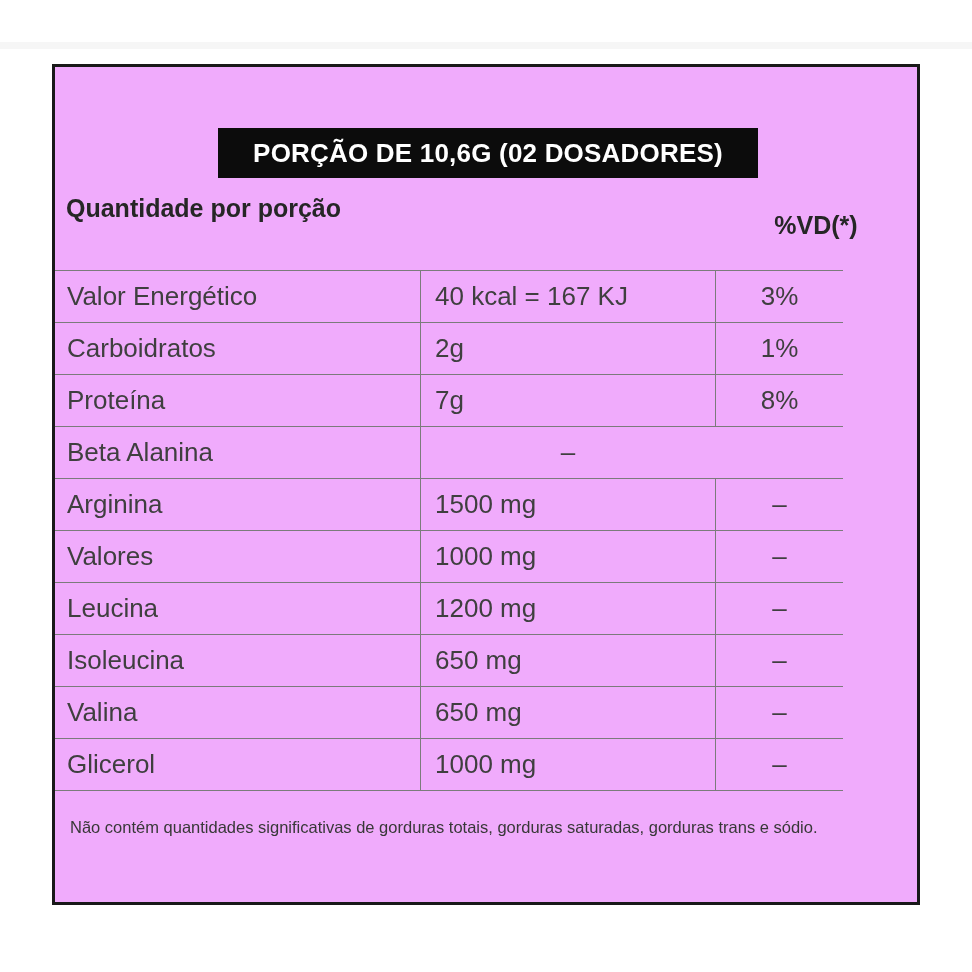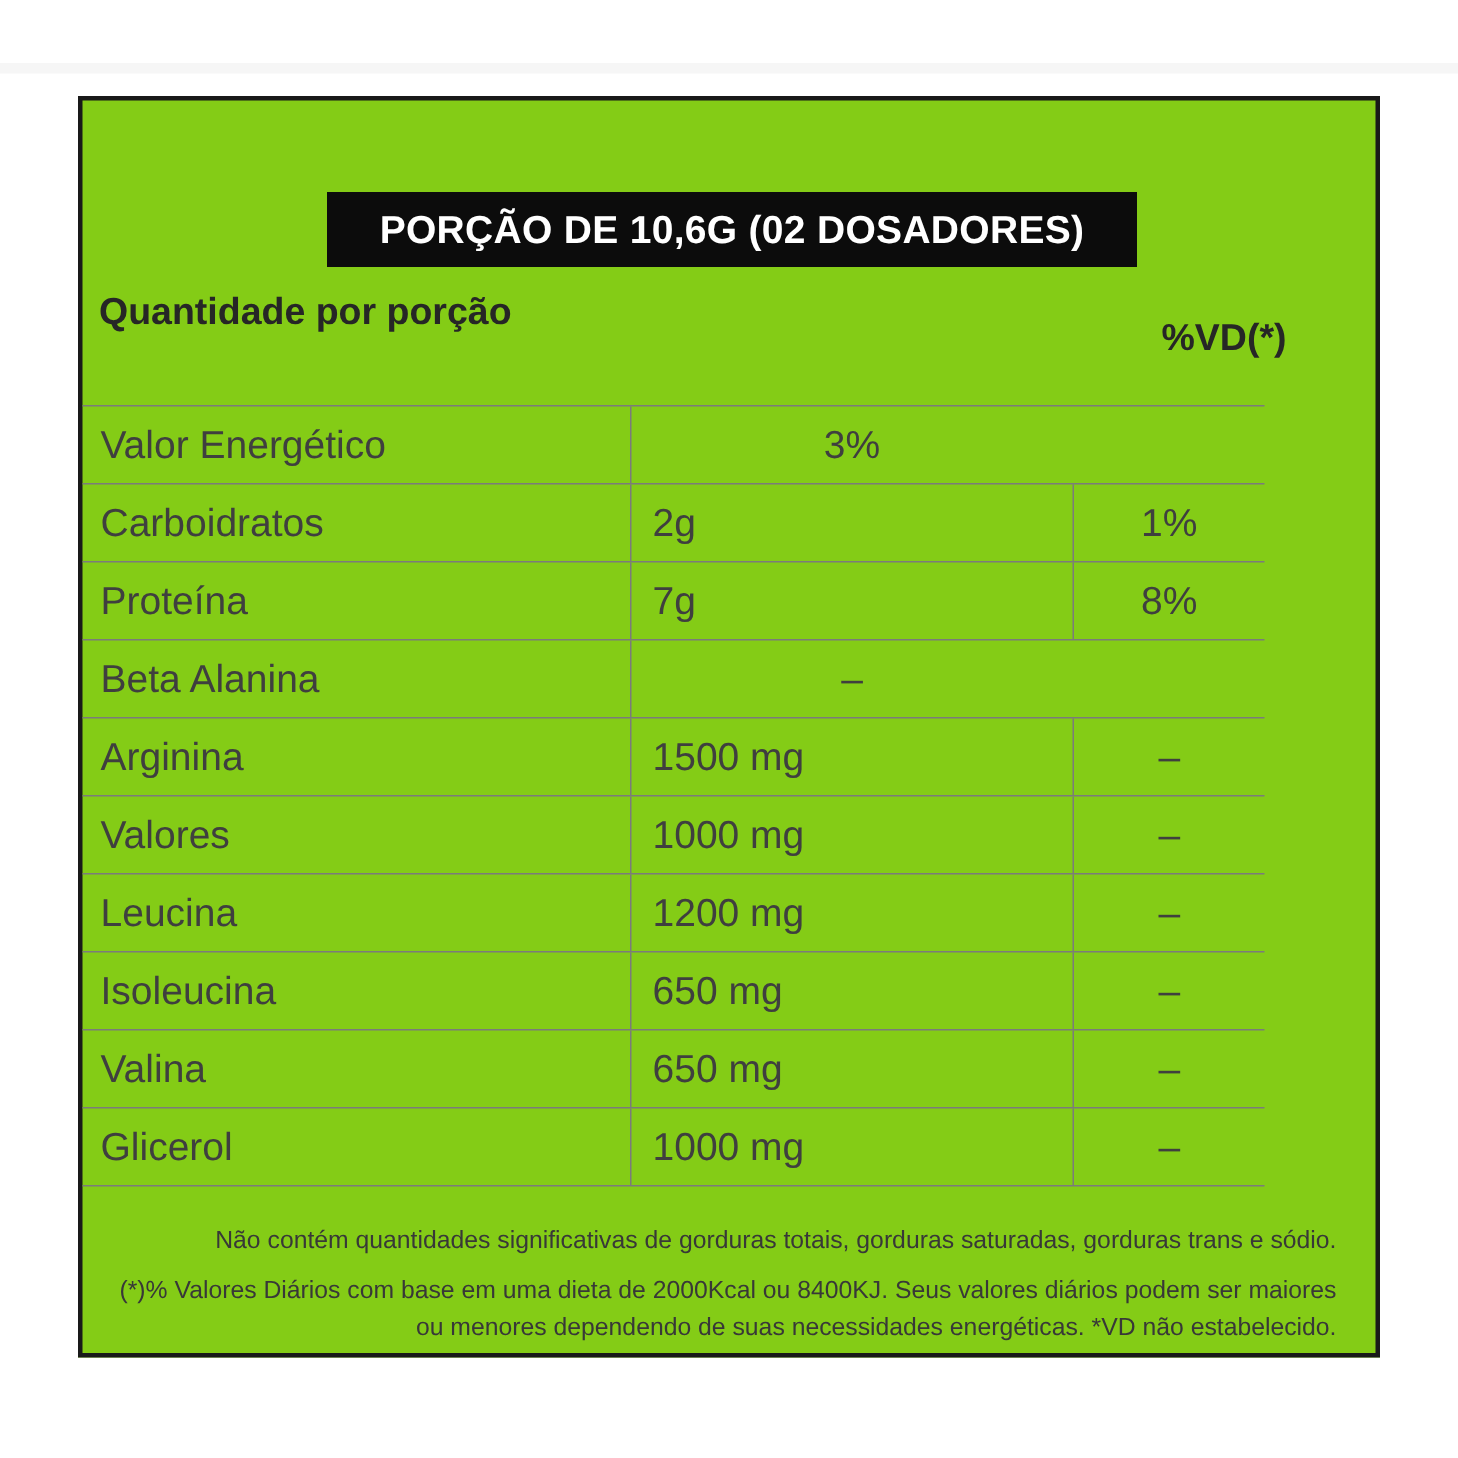--- a/index.html
+++ b/index.html
@@ -19,21 +19,21 @@
     left: 0; top: 42px;
     width: 100%; height: 7px;
     background: #f6f6f6;
   }
 
   .label-box {
     position: absolute;
     left: 52px; top: 64px;
     width: 868px; height: 841px;
     border: 3px solid #191919;
-    background: #84cc16;
+    background: #f0abfc;
   }
 
   .serving-banner {
     position: absolute;
     left: 163px; top: 61px;
     width: 540px; height: 50px;
     background: #0c0c0c;
     display: flex;
     align-items: center;
     justify-content: center;
@@ -88,21 +88,20 @@
   .nt-cell.name   { padding-left: 12px; }
   .nt-cell.amount { padding-left: 14px; border-left: 1px solid #7b7b7b; }
   .nt-cell.dv     { justify-content: center; border-left: 1px solid #7b7b7b; }
 
   .footnotes {
     position: absolute;
     left: 0; top: 724px;
     width: 862px;
     padding: 24px 26px 0 15px;
     color: #383838;
-    text-align: right;
   }
   .footnotes p {
     font-size: 16.5px;
     line-height: 1.5;
   }
   .footnotes p + p { margin-top: 8px; }
 </style>
 </head>
 <body>
 
@@ -116,20 +115,21 @@
     </div>
 
     <div class="head-label-left">Quantidade por porção</div>
 
     <div class="head-label-right">%VD(*)</div>
 
     <div class="nutrition-table">
 
       <div class="nt-row">
         <div class="nt-cell name">Valor Energético</div>
+        <div class="nt-cell amount">40 kcal = 167 KJ</div>
         <div class="nt-cell dv">3%</div>
       </div>
 
       <div class="nt-row">
         <div class="nt-cell name">Carboidratos</div>
         <div class="nt-cell amount">2g</div>
         <div class="nt-cell dv">1%</div>
       </div>
 
       <div class="nt-row">
@@ -176,17 +176,16 @@
       <div class="nt-row">
         <div class="nt-cell name">Glicerol</div>
         <div class="nt-cell amount">1000 mg</div>
         <div class="nt-cell dv">–</div>
       </div>
 
     </div>
 
     <div class="footnotes">
       <p>Não contém quantidades significativas de gorduras totais, gorduras saturadas, gorduras trans e sódio.</p>
-      <p>(*)% Valores Diários com base em uma dieta de 2000Kcal ou 8400KJ. Seus valores diários podem ser maiores ou menores dependendo de suas necessidades energéticas. *VD não estabelecido.</p>
     </div>
 
   </div>
 </div>
 
 </body></html>

